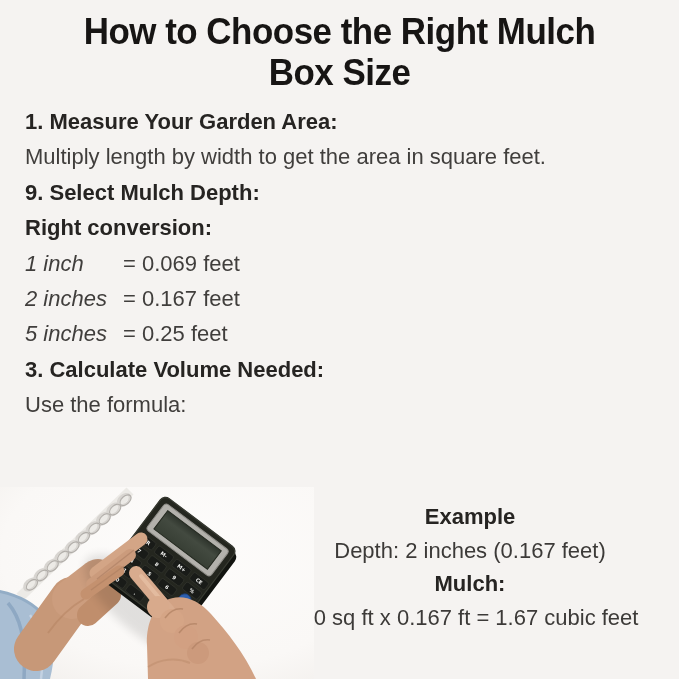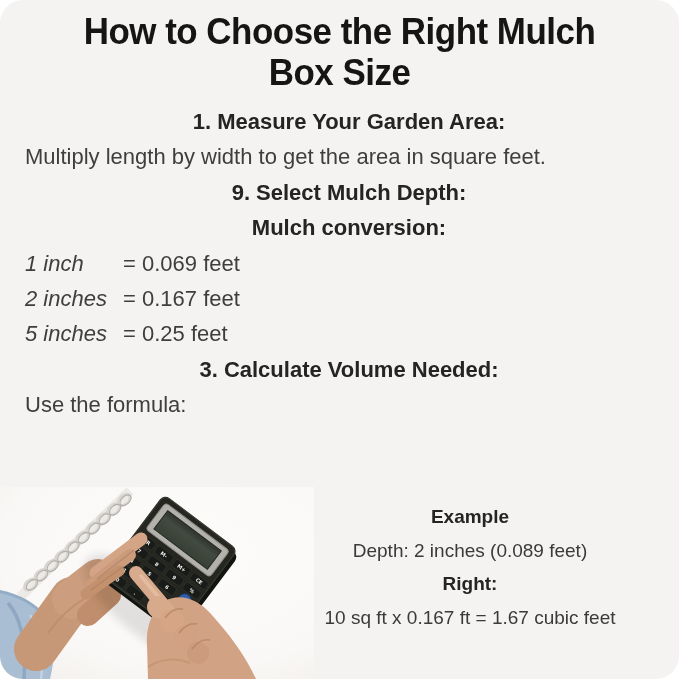--- a/index.html
+++ b/index.html
@@ -2,40 +2,39 @@
 <html><head>
 <meta charset="utf-8">
 <style>
   html,body{margin:0;padding:0;}
   .page{
     position:relative;
     width:679px;height:679px;
     background:#f5f3f1;
     overflow:hidden;
     font-family:"Liberation Sans", sans-serif;
-    border-radius:23px;
   }
   .title{
     position:absolute;top:11px;left:0;width:679px;
     text-align:center;
     font-size:36px;line-height:41px;font-weight:700;
     letter-spacing:-0.5px;color:#171514;
     transform:scaleX(0.97);transform-origin:center top;
   }
   .steps{
     position:absolute;left:25px;top:104px;width:648px;
     font-size:22px;line-height:35.4px;color:#403e3c;
     white-space:nowrap;
   }
-  .steps .bold{font-weight:700;color:#262422;text-align:center;}
+  .steps .bold{font-weight:700;color:#262422;}
   .conv-label{display:inline-block;width:98px;font-style:italic;}
   .example{
     position:absolute;left:278px;top:500px;width:384px;
     text-align:center;
-    font-size:19px;line-height:33.6px;color:#3c3a38;
+    font-size:22px;line-height:33.6px;color:#3c3a38;
     white-space:nowrap;
   }
   .example .bold{font-weight:700;color:#262422;}
   .photo{
     position:absolute;left:0;top:487px;width:314px;height:192px;
   }
 </style>
 </head>
 <body>
 
@@ -43,32 +42,32 @@
 
   <div class="title">
     <div>How to Choose the Right Mulch</div>
     <div>Box Size</div>
   </div>
 
   <div class="steps">
     <div class="bold">1. Measure Your Garden Area:</div>
     <div>Multiply length by width to get the area in square feet.</div>
     <div class="bold">9. Select Mulch Depth:</div>
-    <div class="bold">Mulch conversion:</div>
+    <div class="bold">Right conversion:</div>
     <div><span class="conv-label">1 inch</span><span>= 0.069 feet</span></div>
     <div><span class="conv-label">2 inches</span><span>= 0.167 feet</span></div>
     <div><span class="conv-label">5 inches</span><span>= 0.25 feet</span></div>
     <div class="bold">3. Calculate Volume Needed:</div>
     <div>Use the formula:</div>
   </div>
 
   <div class="example">
     <div class="bold">Example</div>
-    <div>Depth: 2 inches (0.089 feet)</div>
-    <div class="bold">Right:</div>
+    <div>Depth: 2 inches (0.167 feet)</div>
+    <div class="bold">Mulch:</div>
     <div>10 sq ft x 0.167 ft = 1.67 cubic feet</div>
   </div>
 
   <div class="photo">
     <svg width="314" height="192" viewBox="0 0 314 192" xmlns="http://www.w3.org/2000/svg">
       <defs>
         <filter id="soft" x="-40%" y="-40%" width="180%" height="180%">
           <feGaussianBlur stdDeviation="4"></feGaussianBlur>
         </filter>
         <radialGradient id="photobg" cx="60%" cy="35%" r="85%">

